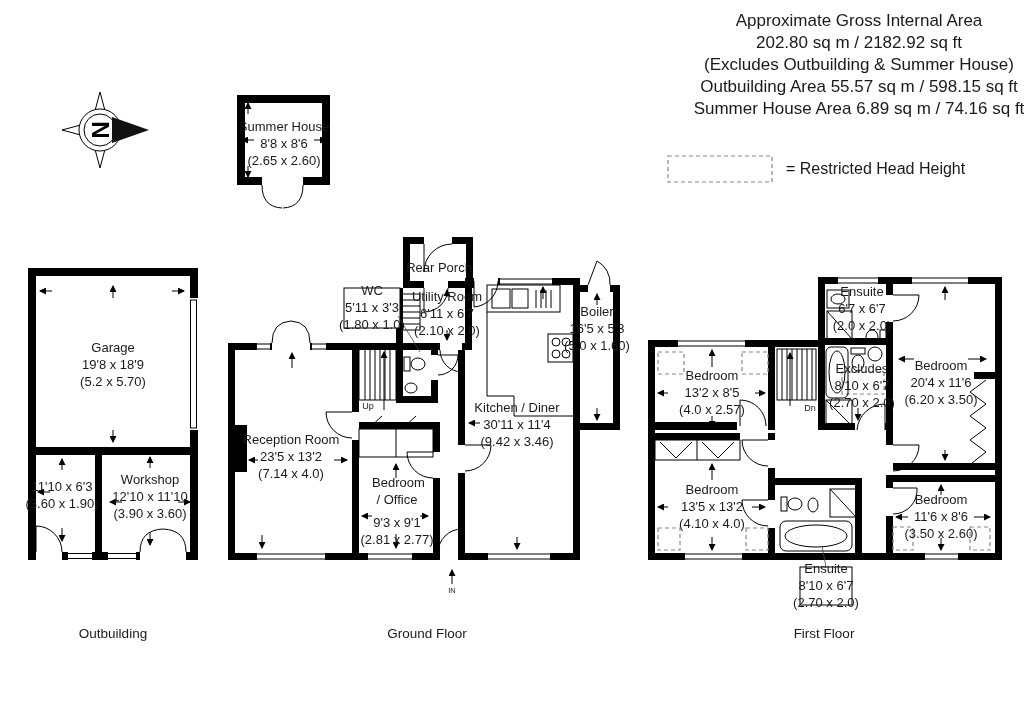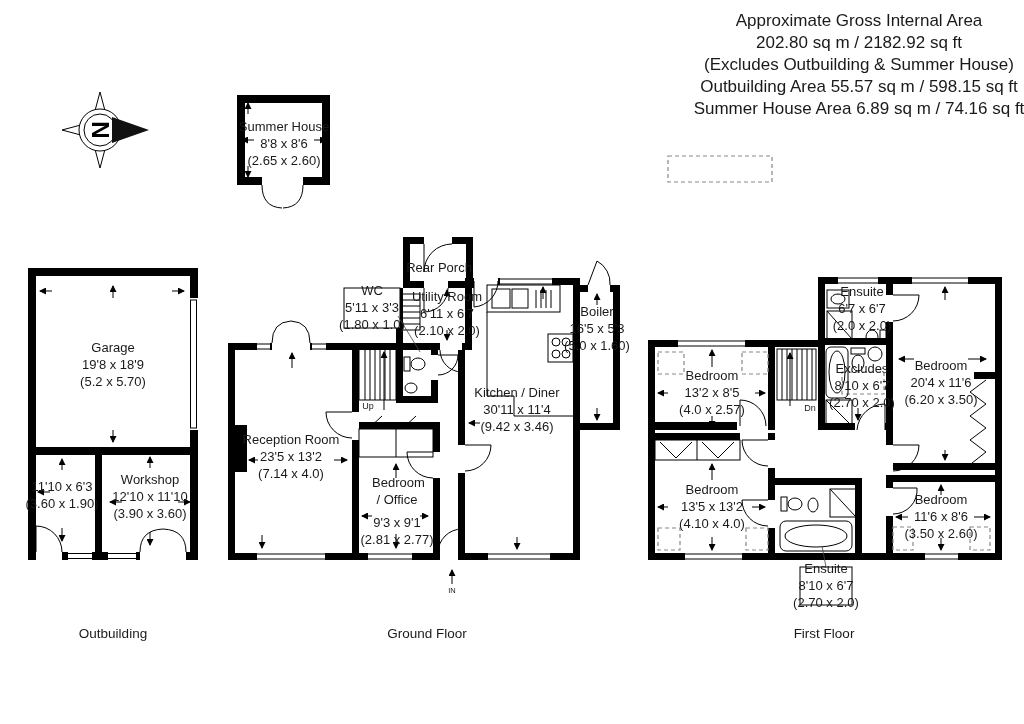--- a/index.html
+++ b/index.html
@@ -421,20 +421,21 @@
 </svg>
 
 <div class="header">
   <div>Approximate Gross Internal Area</div>
   <div>202.80 sq m / 2182.92 sq ft</div>
   <div>(Excludes Outbuilding &amp; Summer House)</div>
   <div>Outbuilding Area 55.57 sq m / 598.15 sq ft</div>
   <div>Summer House Area 6.89 sq m / 74.16 sq ft</div>
 </div>
 
+<div class="legendtxt">=  Restricted Head Height</div>
 
 <div class="lbl" style="left:284px;top:144px">
   <span>Summer House</span>
       <span>8'8 x 8'6</span>
       <span>(2.65 x 2.60)</span>
 </div>
 <div class="lbl" style="left:113px;top:365px">
   <span>Garage</span>
       <span>19'8 x 18'9</span>
       <span>(5.2 x 5.70)</span>
@@ -459,21 +460,21 @@
 <div class="lbl" style="left:447px;top:314px">
   <span>Utility Room</span>
       <span>6'11 x 6'7</span>
       <span>(2.10 x 2.0)</span>
 </div>
 <div class="lbl" style="left:597px;top:329px">
   <span>Boiler</span>
       <span>16'5 x 5'3</span>
       <span>(5.0 x 1.60)</span>
 </div>
-<div class="lbl" style="left:517px;top:410px">
+<div class="lbl" style="left:517px;top:425px">
   <span>Kitchen / Diner</span>
       <span>30'11 x 11'4</span>
       <span>(9.42 x 3.46)</span>
 </div>
 <div class="lbl" style="left:291px;top:457px">
   <span>Reception Room</span>
       <span>23'5 x 13'2</span>
       <span>(7.14 x 4.0)</span>
 </div>
 <div class="lbl" style="left:397px;top:509px">

